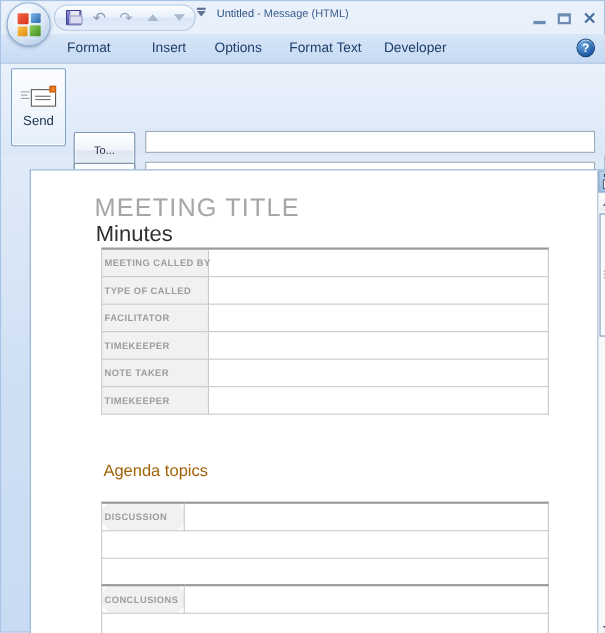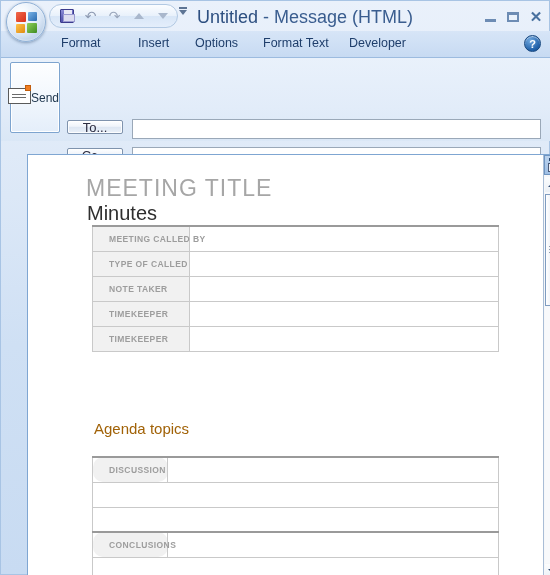--- a/index.html
+++ b/index.html
@@ -70,21 +70,21 @@
     position: absolute; left: 178px; top: 9px;
     width: 0; height: 0; border-left: 4px solid transparent; border-right: 4px solid transparent;
     border-top: 5px solid #5d7494;
   }
   #qat-more::after {
     content:""; position:absolute; left:-4px; top:-8px; width:8px; height:2px; background:#5d7494;
   }
 
   #win-title {
     position: absolute; left: 196px; top: 6px; height: 18px;
-    font-size: 18px; color: #3a5d8f; white-space: nowrap;
+    font-size: 10px; color: #3a5d8f; white-space: nowrap;
   }
   #win-title .name { color:#2d4f80; }
 
   .wbtn {
     position: absolute; top: 8px; width: 22px; height: 16px;
     display:flex; align-items:center; justify-content:center;
     color:#5a7ba6; font-size: 14px;
   }
   #btn-min  { left: 478px; }
   #btn-max  { left: 501px; }
@@ -120,21 +120,21 @@
   
   #compose {
     position: absolute; left: 0; top: 57px; width: 550px; height: 83px;
     background: linear-gradient(180deg,#e9f1fb 0%, #e2ecf9 60%, #dae7f6 100%);
   }
   #send-button {
     position: absolute; left: 9px; top: 4px; width: 50px; height: 71px;
     background: linear-gradient(180deg,#fdfeff 0%, #f2f7fd 50%, #e4eefa 100%);
     border: 1px solid #7da4cf;
     border-radius: 2px;
-    display: flex; align-items: center; justify-content: flex-start;
+    display: flex; flex-direction: column; align-items: center; justify-content: center;
     box-shadow: inset 0 0 0 1px #fff;
   }
   #send-icon { width: 32px; height: 22px; position: relative; margin-bottom: 3px; }
   #send-icon .env {
     position: absolute; right: 0; top: 3px; width: 23px; height: 16px;
     background: #fff; border: 1px solid #5a5a5a;
   }
   #send-icon .env::before {
     content:""; position:absolute; left:3px; top:5px; width:14px; height:1px;
     background:#6b6b6b; box-shadow: 0 3px 0 #6b6b6b;
@@ -146,25 +146,25 @@
   #send-icon .lines { position:absolute; left:0; top:5px; width:8px; height:12px; }
   #send-icon .lines i {
     display:block; height:1px; background:#9aa3ad; margin-bottom:2px;
   }
   #send-icon .lines i:nth-child(1){ width:8px; }
   #send-icon .lines i:nth-child(2){ width:6px; }
   #send-icon .lines i:nth-child(3){ width:8px; }
   #send-label { font-size: 12px; color: #20374f; }
 
   .addr-btn {
-    position: absolute; left: 66px; width: 56px; height: 14px;
+    position: absolute; left: 66px; width: 56px; height: 35px;
     background: linear-gradient(180deg,#fdfeff 0%, #f0f4fa 45%, #dde6f2 50%, #eaf1f9 100%);
     border: 1px solid #7f93ad;
     border-radius: 2px;
-    font-size: 13px; color: #2b2b3f;
+    font-size: 10px; color: #2b2b3f;
     display:flex; align-items:center; justify-content:center;
     box-shadow: inset 0 0 0 1px rgba(255,255,255,.85);
   }
   #btn-to { top: 62px; }
   #btn-cc { top: 90px; }
   #lbl-subject {
     position: absolute; left: 66px; top: 119px;
     font-size: 12px; color: #1b2a3d;
   }
   .addr-input {
@@ -201,21 +201,21 @@
   }
   #agenda-heading {
     position: absolute; left: 66px; top: 265px;
     font-size: 15px; color: #a16207;
   }
 
   table.doc-table {
     position: absolute; border-collapse: collapse; table-layout: fixed;
     font-size: 8.5px;
   }
-  table.doc-table td { border: 1px solid #c9c9c9; height: 25px; padding: 0 0 0 16px; }
+  table.doc-table td { border: 1px solid #c9c9c9; height: 25px; padding: 0 0 0 2px; }
   table.doc-table tr:first-child td { border-top: 2px solid #9a9a9a; }
   td.lbl {
     background: #f1f1f1; color: #9d9d9d; letter-spacing: .4px;
     font-weight: bold; vertical-align: middle; white-space: nowrap;
   }
   td.val { background: #fff; }
 
   #tbl-minutes { left: 64px; top: 70px; width: 406px; }
   #tbl-minutes col.c1 { width: 97px; }
   #tbl-minutes col.c2 { width: 309px; }
@@ -371,25 +371,29 @@
         <tbody id="minutes-body">
             <tr>
               <td class="lbl">MEETING CALLED BY</td>
               <td class="val"></td>
             </tr>
             <tr>
               <td class="lbl">TYPE OF CALLED</td>
               <td class="val"></td>
             </tr>
             <tr>
+              <td class="lbl">FACILITATOR</td>
+              <td class="val"></td>
+            </tr>
+            <tr>
+              <td class="lbl">TIMEKEEPER</td>
+              <td class="val"></td>
+            </tr>
+            <tr>
               <td class="lbl">NOTE TAKER</td>
-              <td class="val"></td>
-            </tr>
-            <tr>
-              <td class="lbl">TIMEKEEPER</td>
               <td class="val"></td>
             </tr>
             <tr>
               <td class="lbl">TIMEKEEPER</td>
               <td class="val"></td>
             </tr>
           </tbody>
       </table>
 
       <div id="agenda-heading">Agenda topics</div>

